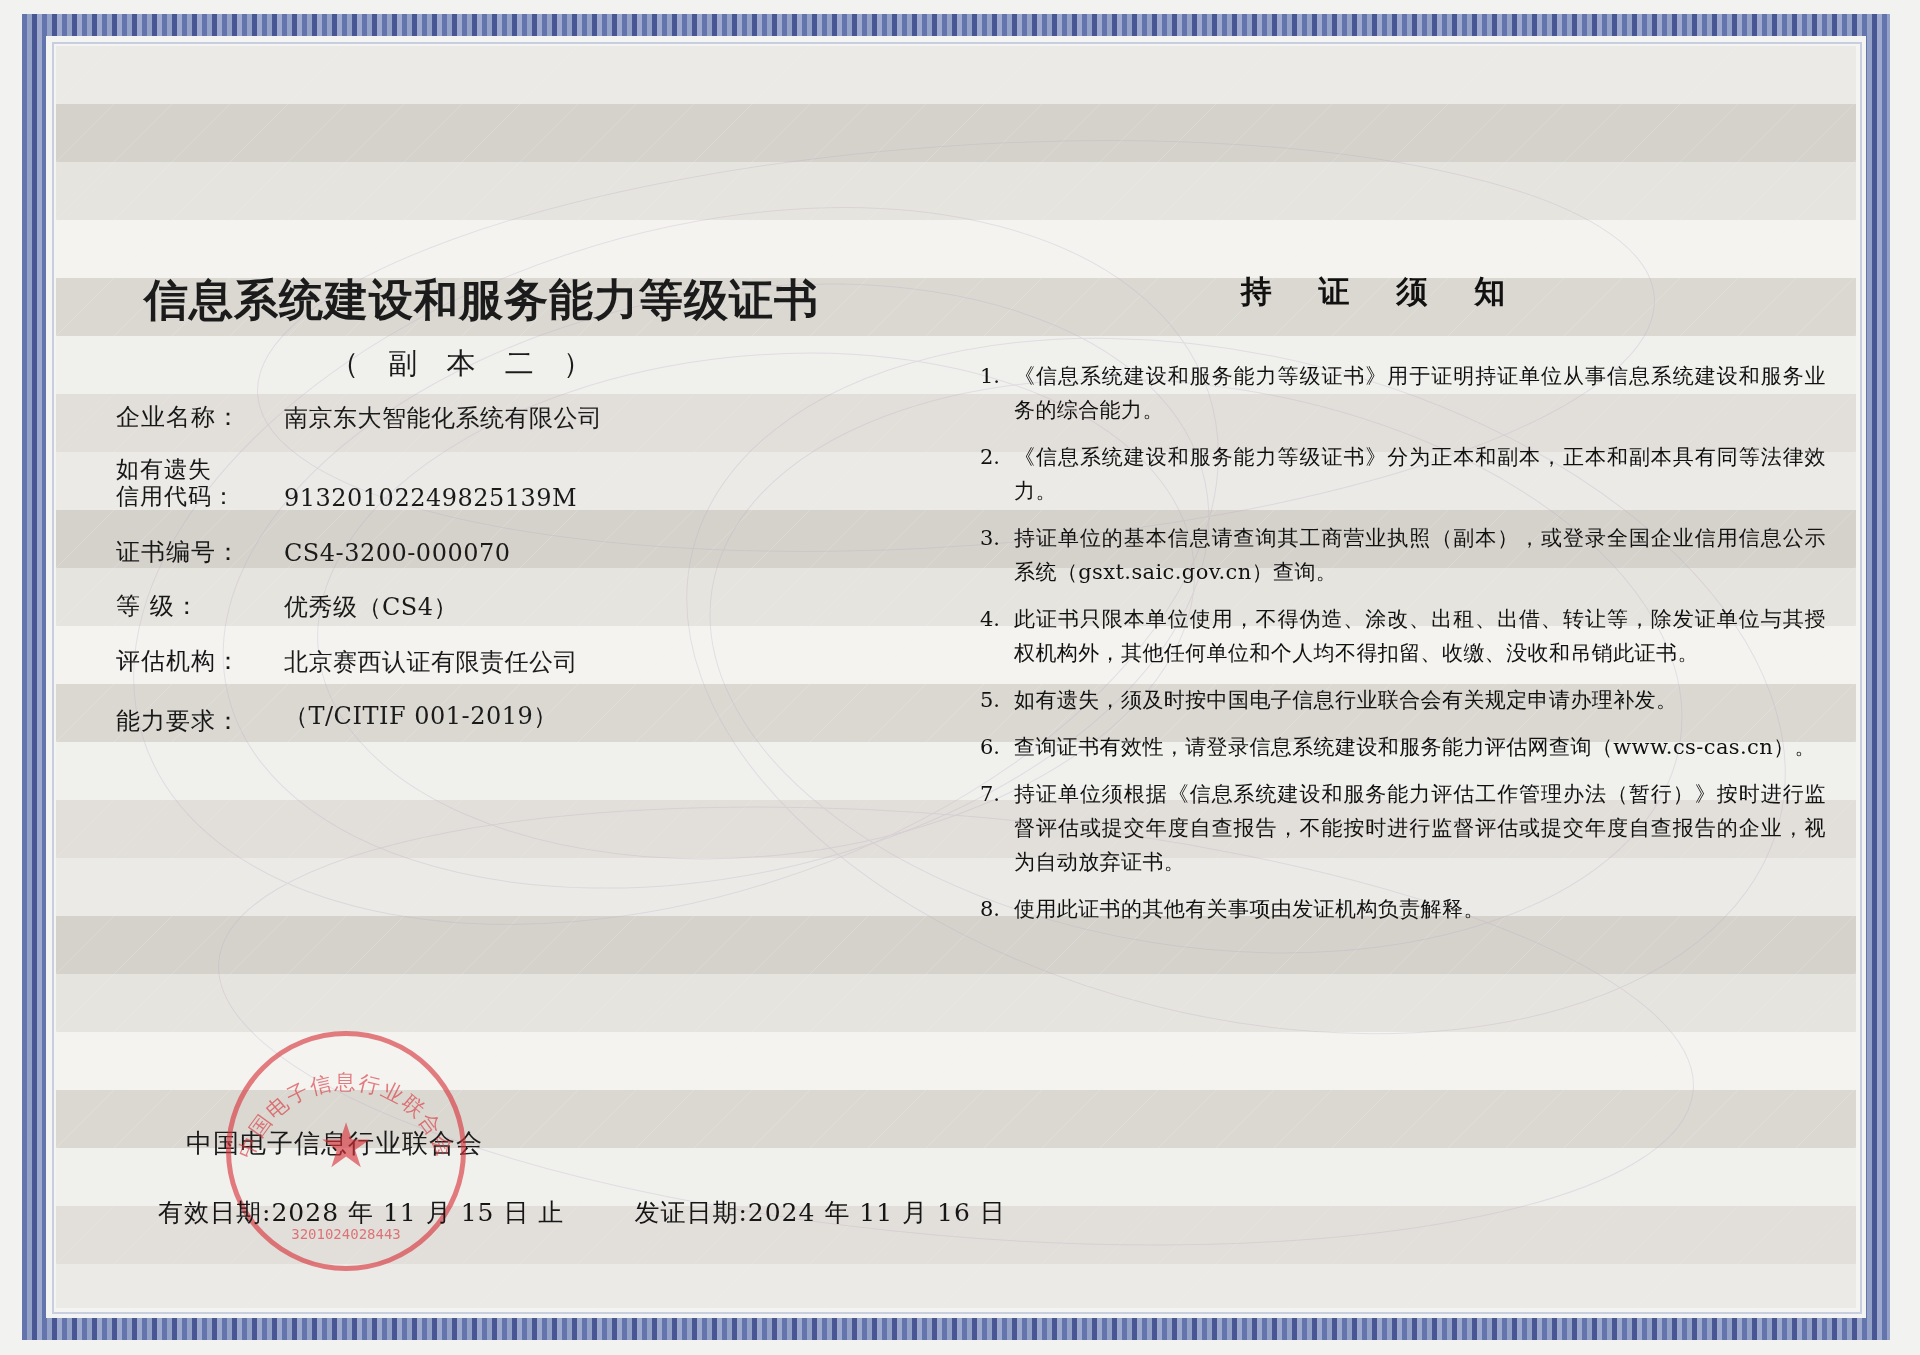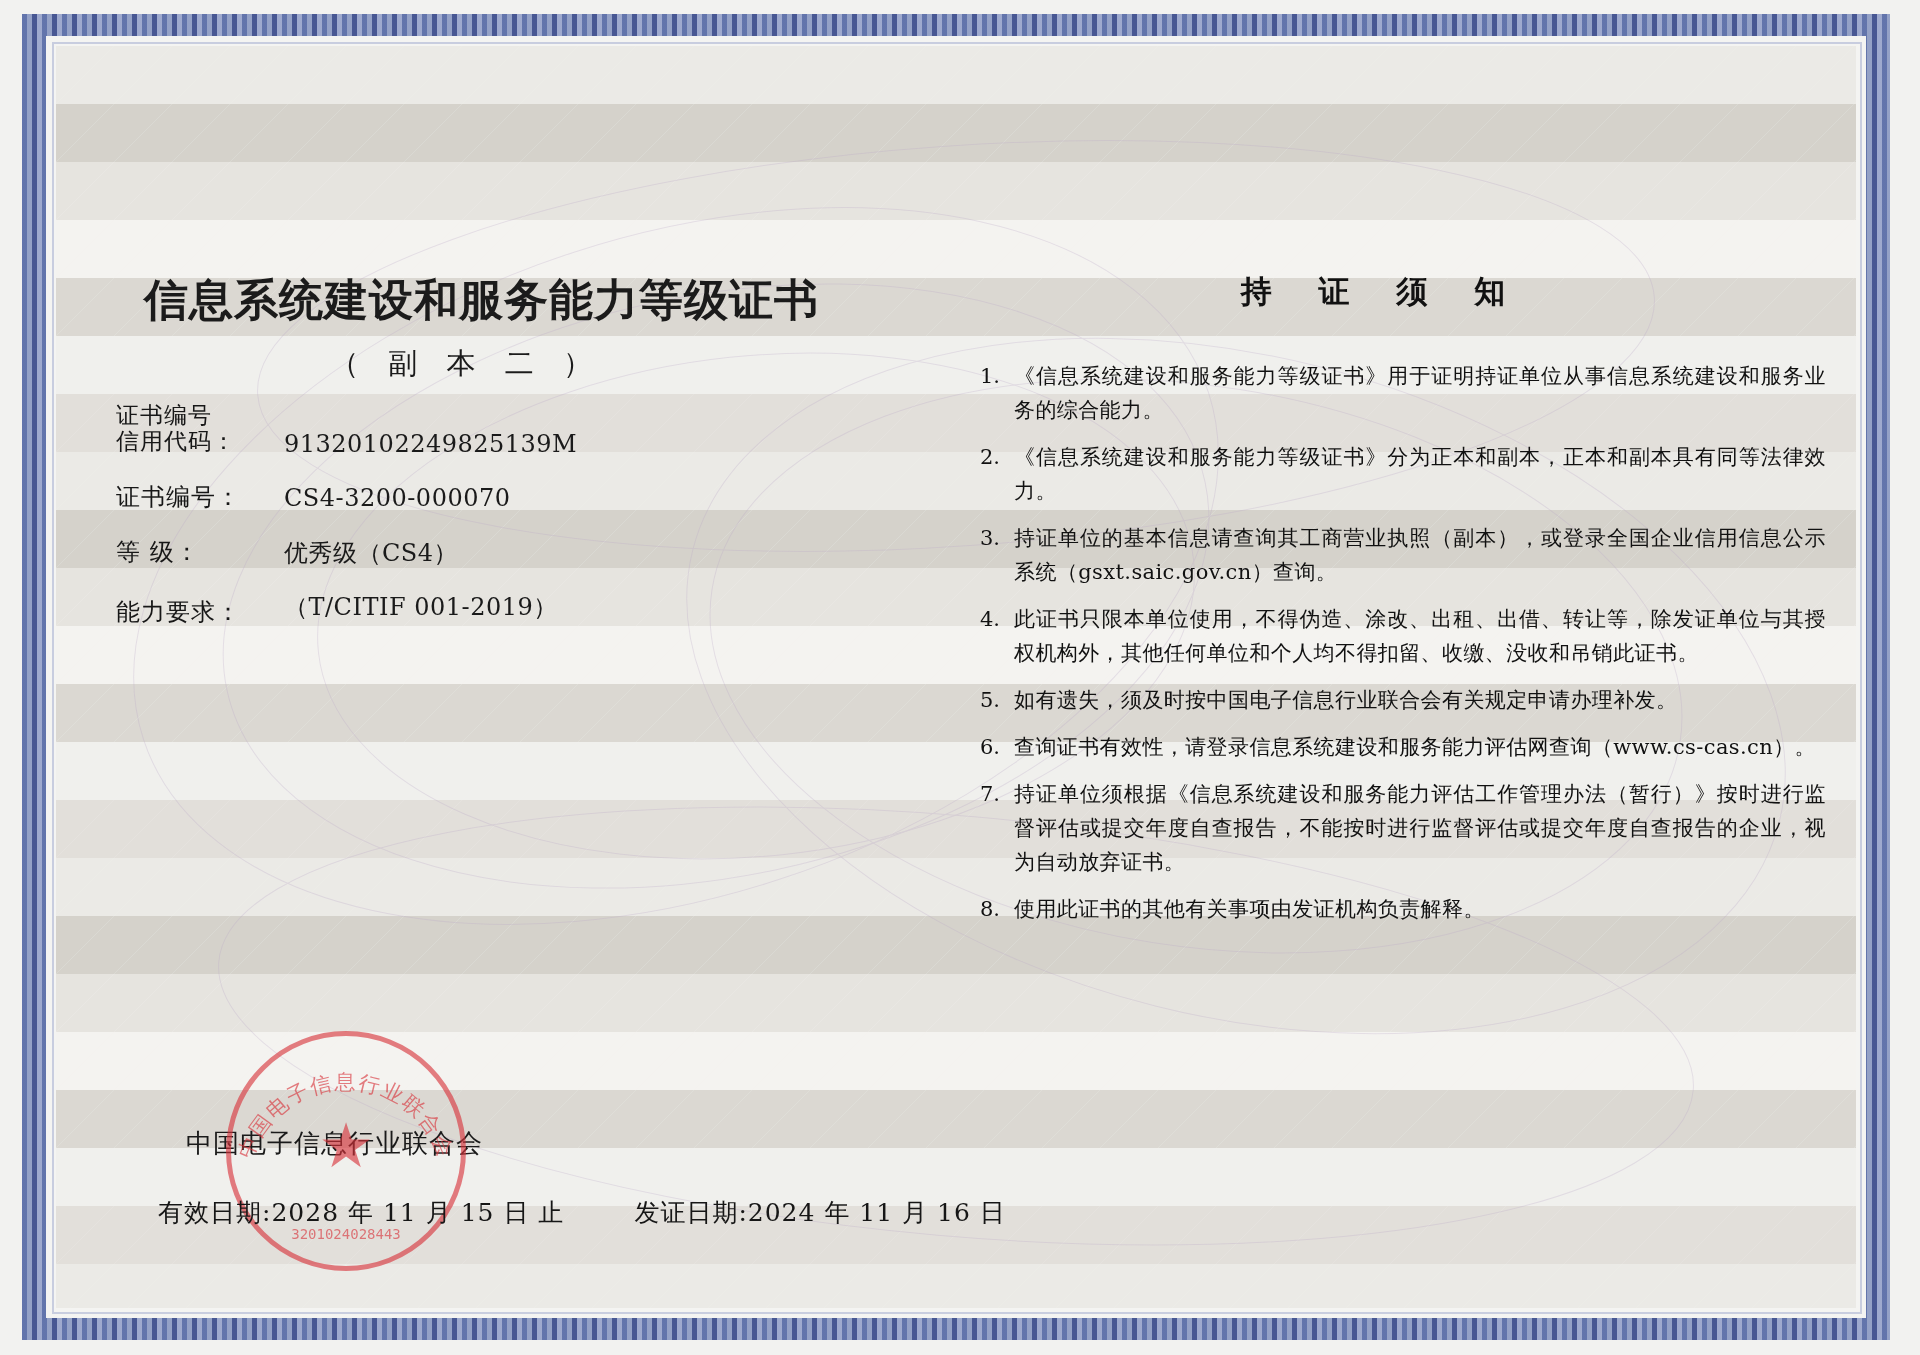--- a/index.html
+++ b/index.html
@@ -1690,40 +1690,48 @@
 
   <div class="content">
 
 
     <div class="left-col">
       <div class="main-title">信息系统建设和服务能力等级证书</div>
       <div class="sub-title">（ 副 本 二 ）</div>
 
       <div class="field-list">
 
+        <div class="field-row">
+          <div class="field-label">企业名称：</div>
+          <div class="field-value">南京东大智能化系统有限公司</div>
+        </div>
 
         <div class="field-row">
           <div class="field-label two-line">
-            <span>证书编号</span><br>
+            <span>如有遗失</span><br>
             <span>信用代码：</span>
           </div>
           <div class="field-value" style="padding-top:26px">91320102249825139M</div>
         </div>
 
 
         <div class="field-row">
           <div class="field-label">证书编号：</div>
           <div class="field-value">CS4-3200-000070</div>
         </div>
 
         <div class="field-row">
           <div class="field-label">等 级：</div>
           <div class="field-value">优秀级（CS4）</div>
         </div>
 
+        <div class="field-row">
+          <div class="field-label">评估机构：</div>
+          <div class="field-value">北京赛西认证有限责任公司</div>
+        </div>
 
         <div class="field-row">
           <div class="field-label" style="padding-top:6px">能力要求：</div>
           <div class="field-value">
             <span class="line2">（T/CITIF 001-2019）</span>
           </div>
         </div>
 
       </div>
 

